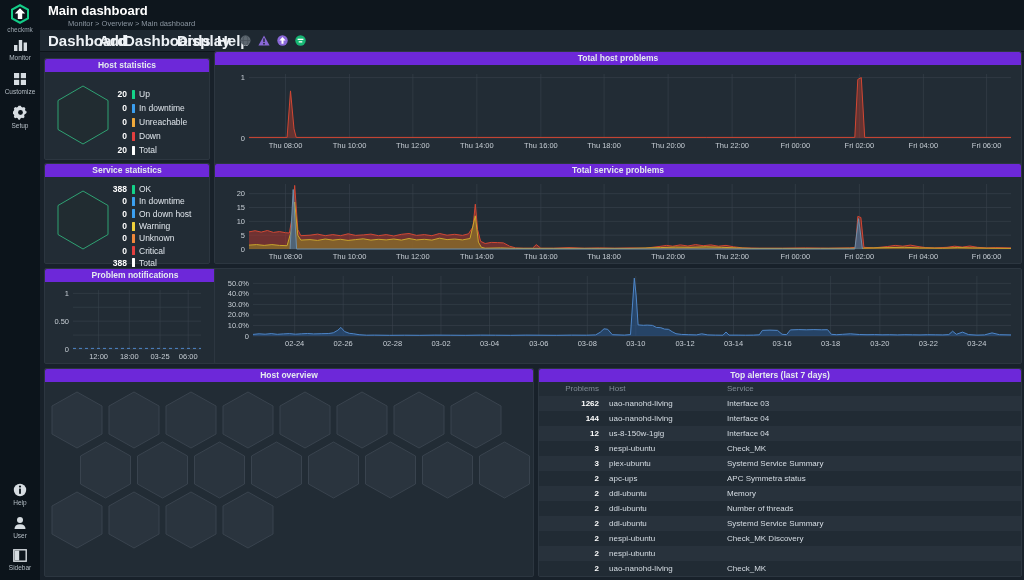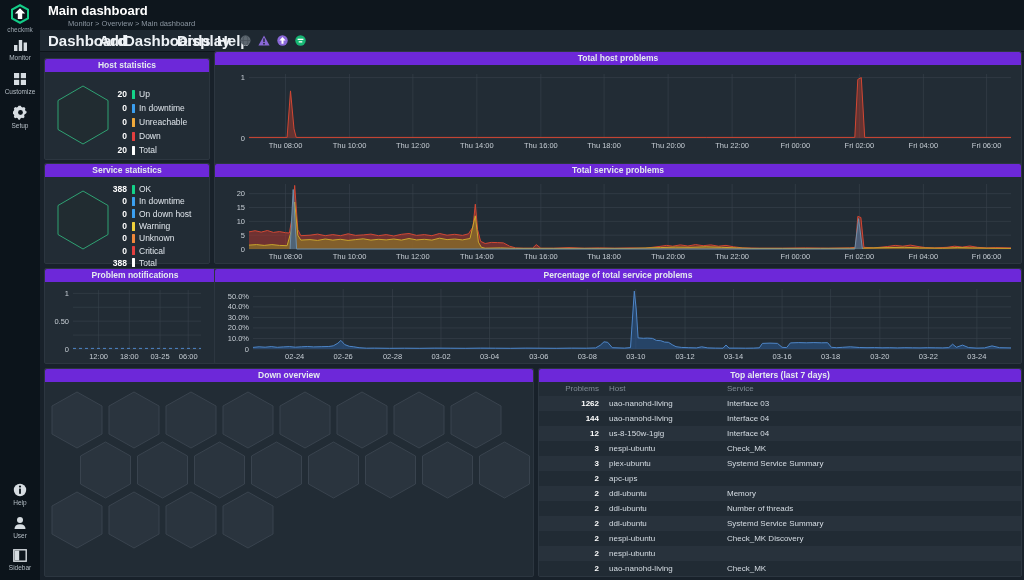--- a/index.html
+++ b/index.html
@@ -323,21 +323,20 @@
       <polygon points="34.0,72.0 34.0,54.9 40.1,53.7 46.2,55.1 52.3,53.5 58.4,55.4 64.5,54.6 70.6,55.7 74.4,56.0 77.4,38.8 79.7,8.4 82.8,52.6 85.8,58.7 95.0,58.2 102.6,57.1 110.2,58.7 117.8,57.6 125.4,58.7 133.1,56.8 140.7,58.4 148.3,57.9 155.9,57.1 163.5,58.7 171.2,57.6 178.8,59.0 186.4,57.3 194.0,56.5 201.6,58.4 209.3,57.6 216.9,58.7 224.5,56.5 232.1,58.2 239.7,57.3 247.4,58.4 253.5,56.8 258.0,49.9 260.3,27.2 262.6,52.6 265.6,64.3 270.2,66.5 276.3,65.4 282.4,65.6 288.5,65.9 294.6,69.2 300.7,70.9 308.3,71.2 317.5,71.2 321.3,67.6 325.8,71.2 338.8,71.2 354.0,70.6 369.3,71.2 384.5,70.9 399.8,71.2 415.0,70.9 430.2,71.2 444.0,69.5 451.6,68.4 457.7,69.2 465.3,67.9 472.9,69.0 480.5,67.6 488.2,68.7 495.8,67.9 503.4,69.2 511.0,68.4 518.6,69.8 527.8,70.9 544.5,71.2 567.4,71.2 590.3,70.9 613.1,71.2 634.5,70.9 640.6,70.3 642.8,39.4 645.9,40.5 648.9,70.3 658.8,70.9 672.6,69.5 680.2,68.4 687.8,69.2 695.4,68.1 703.0,69.5 710.7,70.6 719.8,70.9 732.0,70.3 739.6,69.2 747.2,70.1 754.9,69.0 762.5,70.3 771.6,70.9 780.8,70.6 796.0,70.9 796.0,72.0" fill="rgba(175,55,45,0.55)" stroke="none"></polygon>
       <polyline points="34.0,54.9 40.1,53.7 46.2,55.1 52.3,53.5 58.4,55.4 64.5,54.6 70.6,55.7 74.4,56.0 77.4,38.8 79.7,8.4 82.8,52.6 85.8,58.7 95.0,58.2 102.6,57.1 110.2,58.7 117.8,57.6 125.4,58.7 133.1,56.8 140.7,58.4 148.3,57.9 155.9,57.1 163.5,58.7 171.2,57.6 178.8,59.0 186.4,57.3 194.0,56.5 201.6,58.4 209.3,57.6 216.9,58.7 224.5,56.5 232.1,58.2 239.7,57.3 247.4,58.4 253.5,56.8 258.0,49.9 260.3,27.2 262.6,52.6 265.6,64.3 270.2,66.5 276.3,65.4 282.4,65.6 288.5,65.9 294.6,69.2 300.7,70.9 308.3,71.2 317.5,71.2 321.3,67.6 325.8,71.2 338.8,71.2 354.0,70.6 369.3,71.2 384.5,70.9 399.8,71.2 415.0,70.9 430.2,71.2 444.0,69.5 451.6,68.4 457.7,69.2 465.3,67.9 472.9,69.0 480.5,67.6 488.2,68.7 495.8,67.9 503.4,69.2 511.0,68.4 518.6,69.8 527.8,70.9 544.5,71.2 567.4,71.2 590.3,70.9 613.1,71.2 634.5,70.9 640.6,70.3 642.8,39.4 645.9,40.5 648.9,70.3 658.8,70.9 672.6,69.5 680.2,68.4 687.8,69.2 695.4,68.1 703.0,69.5 710.7,70.6 719.8,70.9 732.0,70.3 739.6,69.2 747.2,70.1 754.9,69.0 762.5,70.3 771.6,70.9 780.8,70.6 796.0,70.9" fill="none" stroke="#d24733" stroke-width="1"></polyline>
       <polygon points="34.0,72.0 34.0,68.1 41.6,67.6 49.2,68.4 56.9,67.6 64.5,68.4 72.1,68.7 77.4,49.9 79.7,25.0 82.8,58.2 85.8,63.1 95.0,62.6 102.6,63.4 110.2,62.0 117.8,63.1 125.4,62.3 133.1,63.4 140.7,62.6 148.3,61.8 155.9,63.1 163.5,62.3 171.2,62.9 178.8,62.0 186.4,63.1 194.0,61.5 201.6,62.9 209.3,62.3 216.9,63.1 224.5,61.2 232.1,62.6 239.7,62.0 247.4,62.9 255.0,61.5 260.3,38.8 263.4,65.1 266.4,70.3 270.2,71.2 285.5,70.9 300.7,71.4 338.8,71.4 376.9,71.4 415.0,71.4 445.5,70.6 460.7,70.1 476.0,70.3 491.2,69.8 506.4,70.3 521.7,70.9 536.9,71.4 567.4,71.4 605.5,71.4 643.6,71.2 674.1,70.6 689.3,70.3 704.6,70.9 727.4,71.2 742.7,70.6 757.9,70.9 773.1,71.2 796.0,71.4 796.0,72.0" fill="rgba(140,120,40,0.65)" stroke="none"></polygon>
       <polyline points="34.0,68.1 41.6,67.6 49.2,68.4 56.9,67.6 64.5,68.4 72.1,68.7 77.4,49.9 79.7,25.0 82.8,58.2 85.8,63.1 95.0,62.6 102.6,63.4 110.2,62.0 117.8,63.1 125.4,62.3 133.1,63.4 140.7,62.6 148.3,61.8 155.9,63.1 163.5,62.3 171.2,62.9 178.8,62.0 186.4,63.1 194.0,61.5 201.6,62.9 209.3,62.3 216.9,63.1 224.5,61.2 232.1,62.6 239.7,62.0 247.4,62.9 255.0,61.5 260.3,38.8 263.4,65.1 266.4,70.3 270.2,71.2 285.5,70.9 300.7,71.4 338.8,71.4 376.9,71.4 415.0,71.4 445.5,70.6 460.7,70.1 476.0,70.3 491.2,69.8 506.4,70.3 521.7,70.9 536.9,71.4 567.4,71.4 605.5,71.4 643.6,71.2 674.1,70.6 689.3,70.3 704.6,70.9 727.4,71.2 742.7,70.6 757.9,70.9 773.1,71.2 796.0,71.4" fill="none" stroke="#c9a62c" stroke-width="1"></polyline>
       <polygon points="75.1,72.0 75.1,72.0 78.2,12.5 81.6,72.0 639.8,72.0 643.6,41.6 647.4,72.0 647.4,72.0" fill="rgba(70,100,130,0.85)" stroke="none"></polygon>
       <polyline points="75.1,72.0 78.2,12.5 81.6,72.0 639.8,72.0 643.6,41.6 647.4,72.0" fill="none" stroke="#6f8fa9" stroke-width="1"></polyline>
     </svg>
 </div>
 
 <div class="panel" style="left:214px;top:268px;width:808px;height:96px">
-  <div class="panel-title">Percentage of total service problems</div>
   <svg width="804" height="80">
       <line x1="38" x2="796" y1="14.368421052631582" y2="14.368421052631582" stroke="#39434e" stroke-width="0.6"></line>
       <text x="34" y="16.868421052631582" text-anchor="end" fill="#c6cdd4" font-size="7.5">50.0%</text>
       <line x1="38" x2="796" y1="24.894736842105267" y2="24.894736842105267" stroke="#39434e" stroke-width="0.6"></line>
       <text x="34" y="27.394736842105267" text-anchor="end" fill="#c6cdd4" font-size="7.5">40.0%</text>
       <line x1="38" x2="796" y1="35.421052631578945" y2="35.421052631578945" stroke="#39434e" stroke-width="0.6"></line>
       <text x="34" y="37.921052631578945" text-anchor="end" fill="#c6cdd4" font-size="7.5">30.0%</text>
       <line x1="38" x2="796" y1="45.94736842105263" y2="45.94736842105263" stroke="#39434e" stroke-width="0.6"></line>
       <text x="34" y="48.44736842105263" text-anchor="end" fill="#c6cdd4" font-size="7.5">20.0%</text>
       <line x1="38" x2="796" y1="56.473684210526315" y2="56.473684210526315" stroke="#39434e" stroke-width="0.6"></line>
@@ -373,21 +372,21 @@
       <line x1="713.378" x2="713.378" y1="7" y2="67" stroke="#39434e" stroke-width="0.6"></line>
       <text x="713.378" y="76.5" text-anchor="middle" fill="#c6cdd4" font-size="7.5">03-22</text>
       <line x1="761.89" x2="761.89" y1="7" y2="67" stroke="#39434e" stroke-width="0.6"></line>
       <text x="761.89" y="76.5" text-anchor="middle" fill="#c6cdd4" font-size="7.5">03-24</text>
       <polygon points="38.0,67.0 38.0,65.4 44.1,64.8 50.1,65.2 56.2,64.6 62.3,65.3 68.3,64.9 74.4,64.6 80.4,65.2 86.5,64.8 92.6,64.5 98.6,64.9 106.2,64.7 113.8,64.5 118.3,63.8 122.9,61.2 125.9,58.4 129.7,62.6 134.3,64.3 138.8,64.8 144.1,65.7 151.7,66.2 159.3,66.1 174.4,66.3 189.6,66.2 204.8,66.3 219.9,66.1 235.1,66.2 250.2,66.3 265.4,66.1 280.6,66.2 295.7,66.3 310.9,66.1 326.0,66.2 341.2,66.3 356.4,66.1 371.5,66.2 380.6,65.9 385.2,63.3 389.0,59.8 392.7,60.3 397.3,65.7 409.4,66.1 415.5,65.6 419.3,9.1 421.2,27.0 423.1,55.9 428.4,56.3 432.2,56.1 437.5,56.4 441.3,58.4 445.8,58.7 449.6,60.1 453.4,60.3 457.2,62.7 461.0,64.7 466.3,65.4 473.8,65.7 481.4,65.9 486.7,64.8 492.8,65.9 500.4,66.1 508.0,66.2 511.0,63.0 514.0,66.1 523.1,66.1 530.7,66.2 538.3,66.1 544.3,65.8 547.4,61.4 555.0,61.1 562.5,61.4 567.1,65.3 571.6,65.6 575.4,60.9 583.8,60.6 591.3,60.8 598.9,60.6 606.5,60.8 612.6,60.7 616.4,65.3 621.7,65.7 627.7,65.3 635.3,64.8 644.4,65.5 652.0,65.7 659.6,65.6 667.1,65.8 674.7,65.7 682.3,65.9 689.9,65.7 697.5,65.8 705.0,65.9 712.6,65.7 720.2,65.8 727.8,65.9 733.8,65.6 737.6,62.2 741.4,65.3 747.5,63.1 753.6,65.6 761.9,66.1 769.5,65.9 777.0,63.9 784.6,65.7 796.0,65.9 796.0,67.0" fill="rgba(42,82,130,0.65)" stroke="none"></polygon>
       <polyline points="38.0,65.4 44.1,64.8 50.1,65.2 56.2,64.6 62.3,65.3 68.3,64.9 74.4,64.6 80.4,65.2 86.5,64.8 92.6,64.5 98.6,64.9 106.2,64.7 113.8,64.5 118.3,63.8 122.9,61.2 125.9,58.4 129.7,62.6 134.3,64.3 138.8,64.8 144.1,65.7 151.7,66.2 159.3,66.1 174.4,66.3 189.6,66.2 204.8,66.3 219.9,66.1 235.1,66.2 250.2,66.3 265.4,66.1 280.6,66.2 295.7,66.3 310.9,66.1 326.0,66.2 341.2,66.3 356.4,66.1 371.5,66.2 380.6,65.9 385.2,63.3 389.0,59.8 392.7,60.3 397.3,65.7 409.4,66.1 415.5,65.6 419.3,9.1 421.2,27.0 423.1,55.9 428.4,56.3 432.2,56.1 437.5,56.4 441.3,58.4 445.8,58.7 449.6,60.1 453.4,60.3 457.2,62.7 461.0,64.7 466.3,65.4 473.8,65.7 481.4,65.9 486.7,64.8 492.8,65.9 500.4,66.1 508.0,66.2 511.0,63.0 514.0,66.1 523.1,66.1 530.7,66.2 538.3,66.1 544.3,65.8 547.4,61.4 555.0,61.1 562.5,61.4 567.1,65.3 571.6,65.6 575.4,60.9 583.8,60.6 591.3,60.8 598.9,60.6 606.5,60.8 612.6,60.7 616.4,65.3 621.7,65.7 627.7,65.3 635.3,64.8 644.4,65.5 652.0,65.7 659.6,65.6 667.1,65.8 674.7,65.7 682.3,65.9 689.9,65.7 697.5,65.8 705.0,65.9 712.6,65.7 720.2,65.8 727.8,65.9 733.8,65.6 737.6,62.2 741.4,65.3 747.5,63.1 753.6,65.6 761.9,66.1 769.5,65.9 777.0,63.9 784.6,65.7 796.0,65.9" fill="none" stroke="#4e86c8" stroke-width="1"></polyline>
     </svg>
 </div>
 
 <div class="panel" style="left:44px;top:368px;width:490px;height:209px">
-  <div class="panel-title">Down overview</div>
+  <div class="panel-title">Host overview</div>
   <svg id="hex-grid" width="488" height="194">
       <polygon points="32,10 57,24 57,52 32,66 7,52 7,24" fill="#2a343e" stroke="#39434e"></polygon>
       <polygon points="89,10 114,24 114,52 89,66 64,52 64,24" fill="#2a343e" stroke="#39434e"></polygon>
       <polygon points="146,10 171,24 171,52 146,66 121,52 121,24" fill="#2a343e" stroke="#39434e"></polygon>
       <polygon points="203,10 228,24 228,52 203,66 178,52 178,24" fill="#2a343e" stroke="#39434e"></polygon>
       <polygon points="260,10 285,24 285,52 260,66 235,52 235,24" fill="#2a343e" stroke="#39434e"></polygon>
       <polygon points="317,10 342,24 342,52 317,66 292,52 292,24" fill="#2a343e" stroke="#39434e"></polygon>
       <polygon points="374,10 399,24 399,52 374,66 349,52 349,24" fill="#2a343e" stroke="#39434e"></polygon>
       <polygon points="431,10 456,24 456,52 431,66 406,52 406,24" fill="#2a343e" stroke="#39434e"></polygon>
       <polygon points="60.5,60 85.5,74 85.5,102 60.5,116 35.5,102 35.5,74" fill="#2a343e" stroke="#39434e"></polygon>
@@ -434,20 +433,21 @@
         <div class="col-service">Check_MK</div>
       </div>
       <div class="tbl-row">
         <div class="col-problems">3</div>
         <div class="col-host">plex-ubuntu</div>
         <div class="col-service">Systemd Service Summary</div>
       </div>
       <div class="tbl-row">
         <div class="col-problems">2</div>
         <div class="col-host">apc-ups</div>
+        <div class="col-service">APC Symmetra status</div>
       </div>
       <div class="tbl-row">
         <div class="col-problems">2</div>
         <div class="col-host">ddl-ubuntu</div>
         <div class="col-service">Memory</div>
       </div>
       <div class="tbl-row">
         <div class="col-problems">2</div>
         <div class="col-host">ddl-ubuntu</div>
         <div class="col-service">Number of threads</div>

